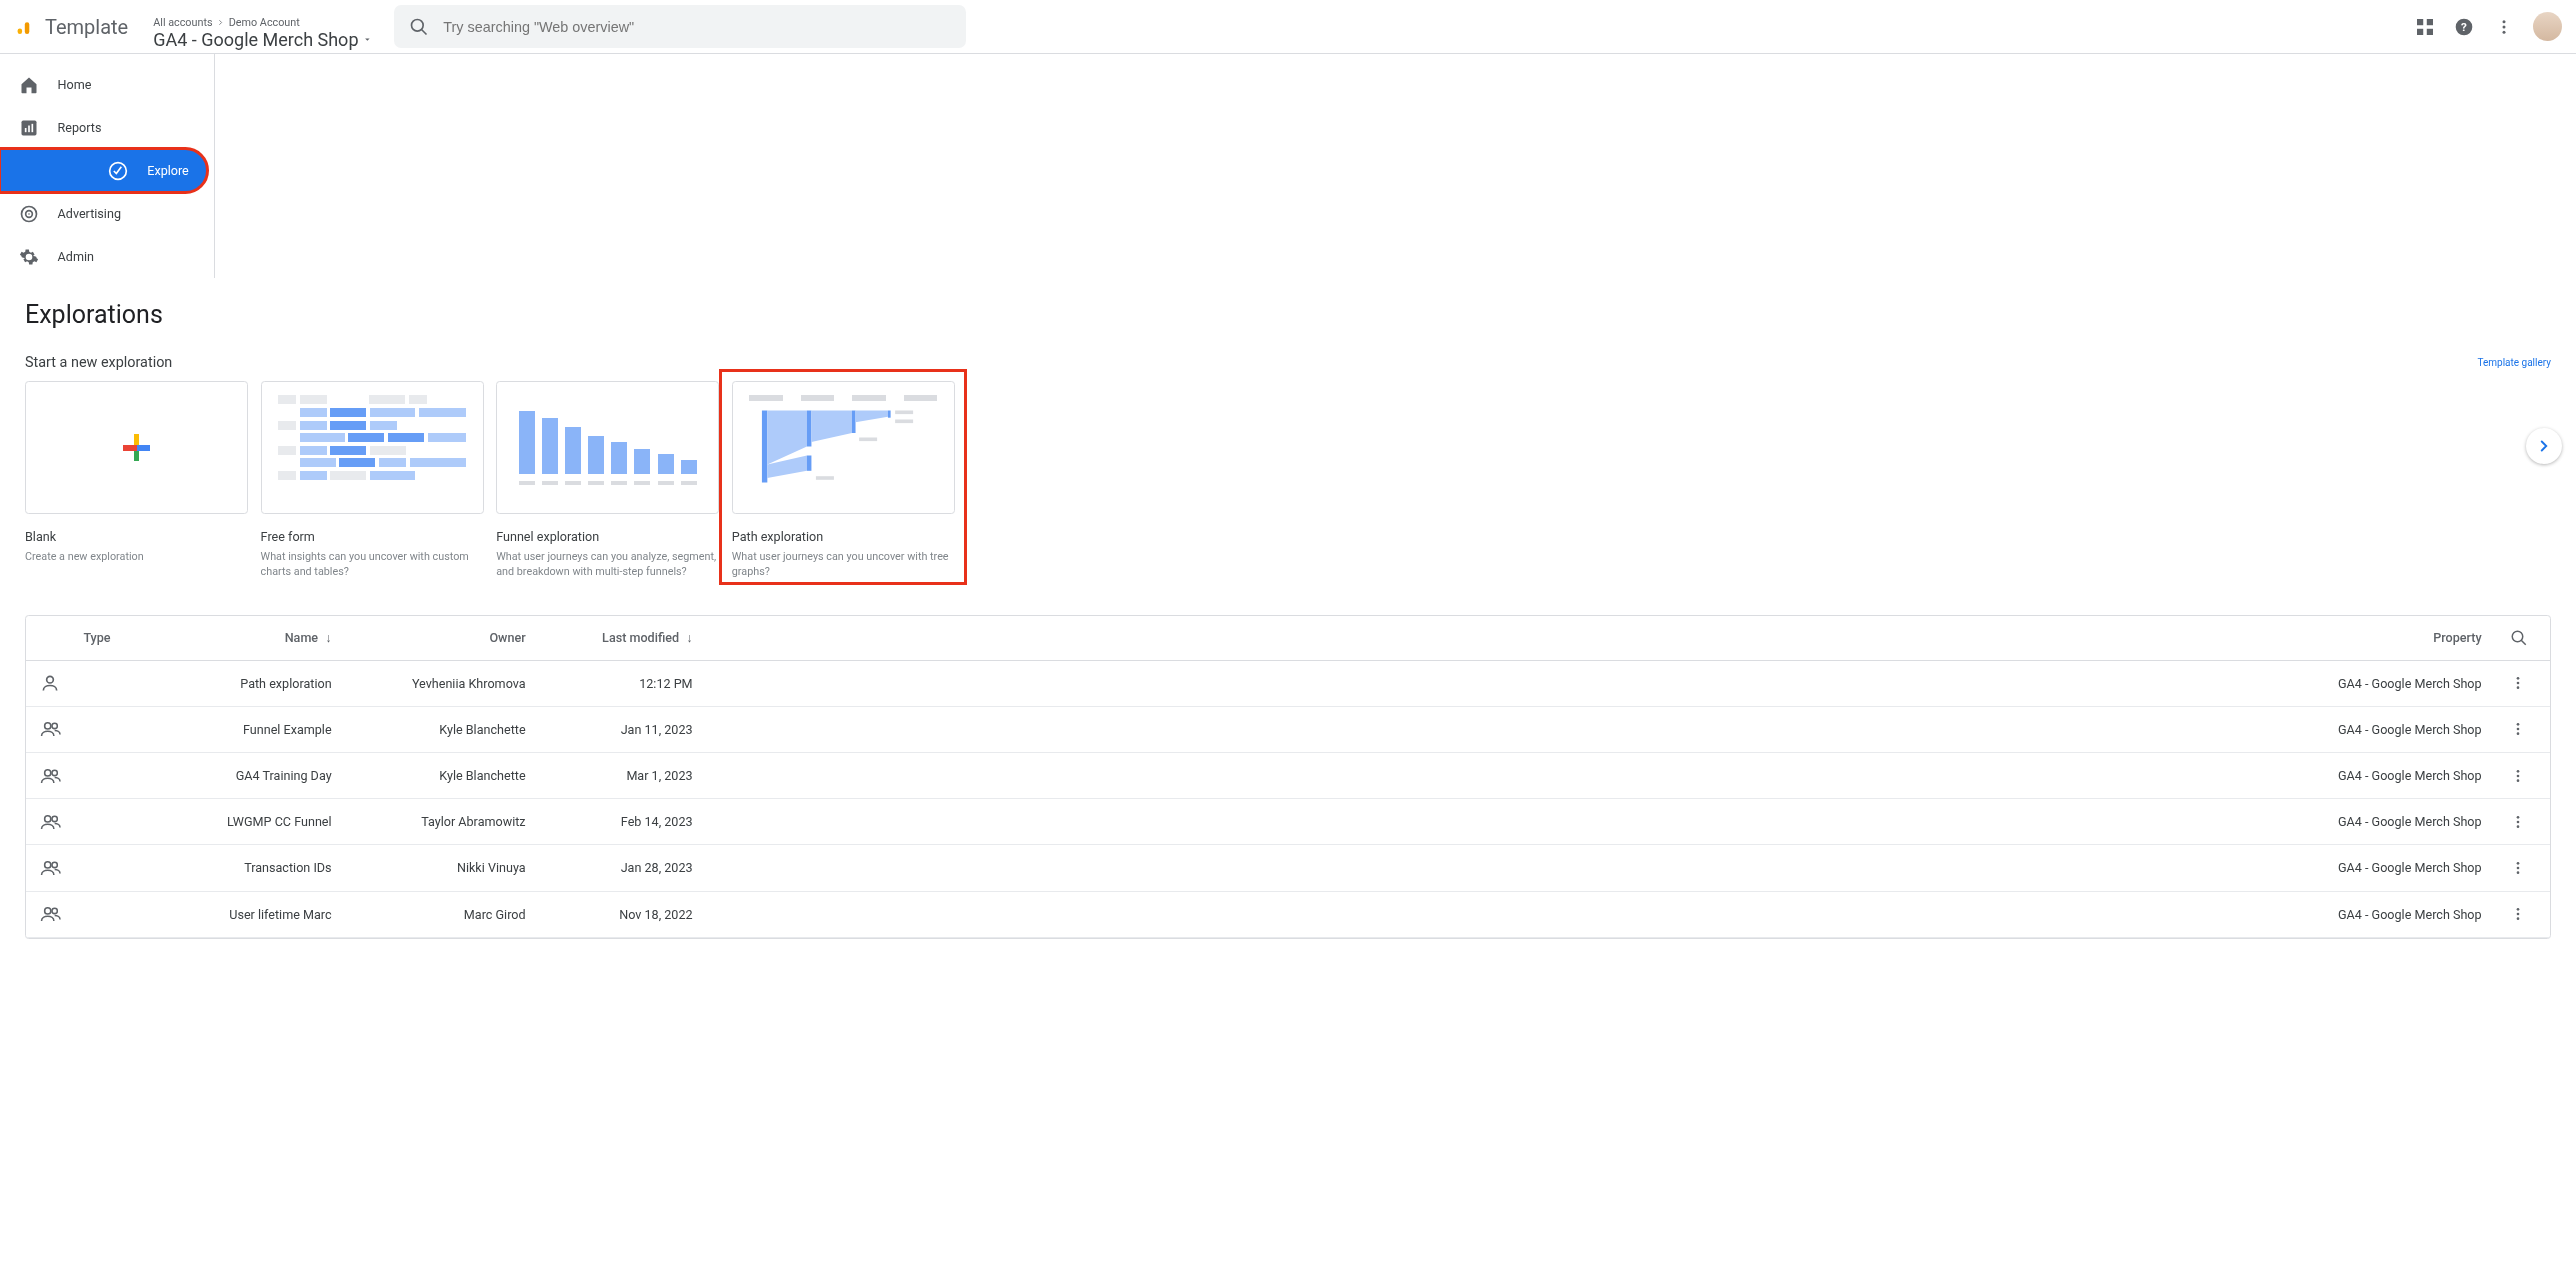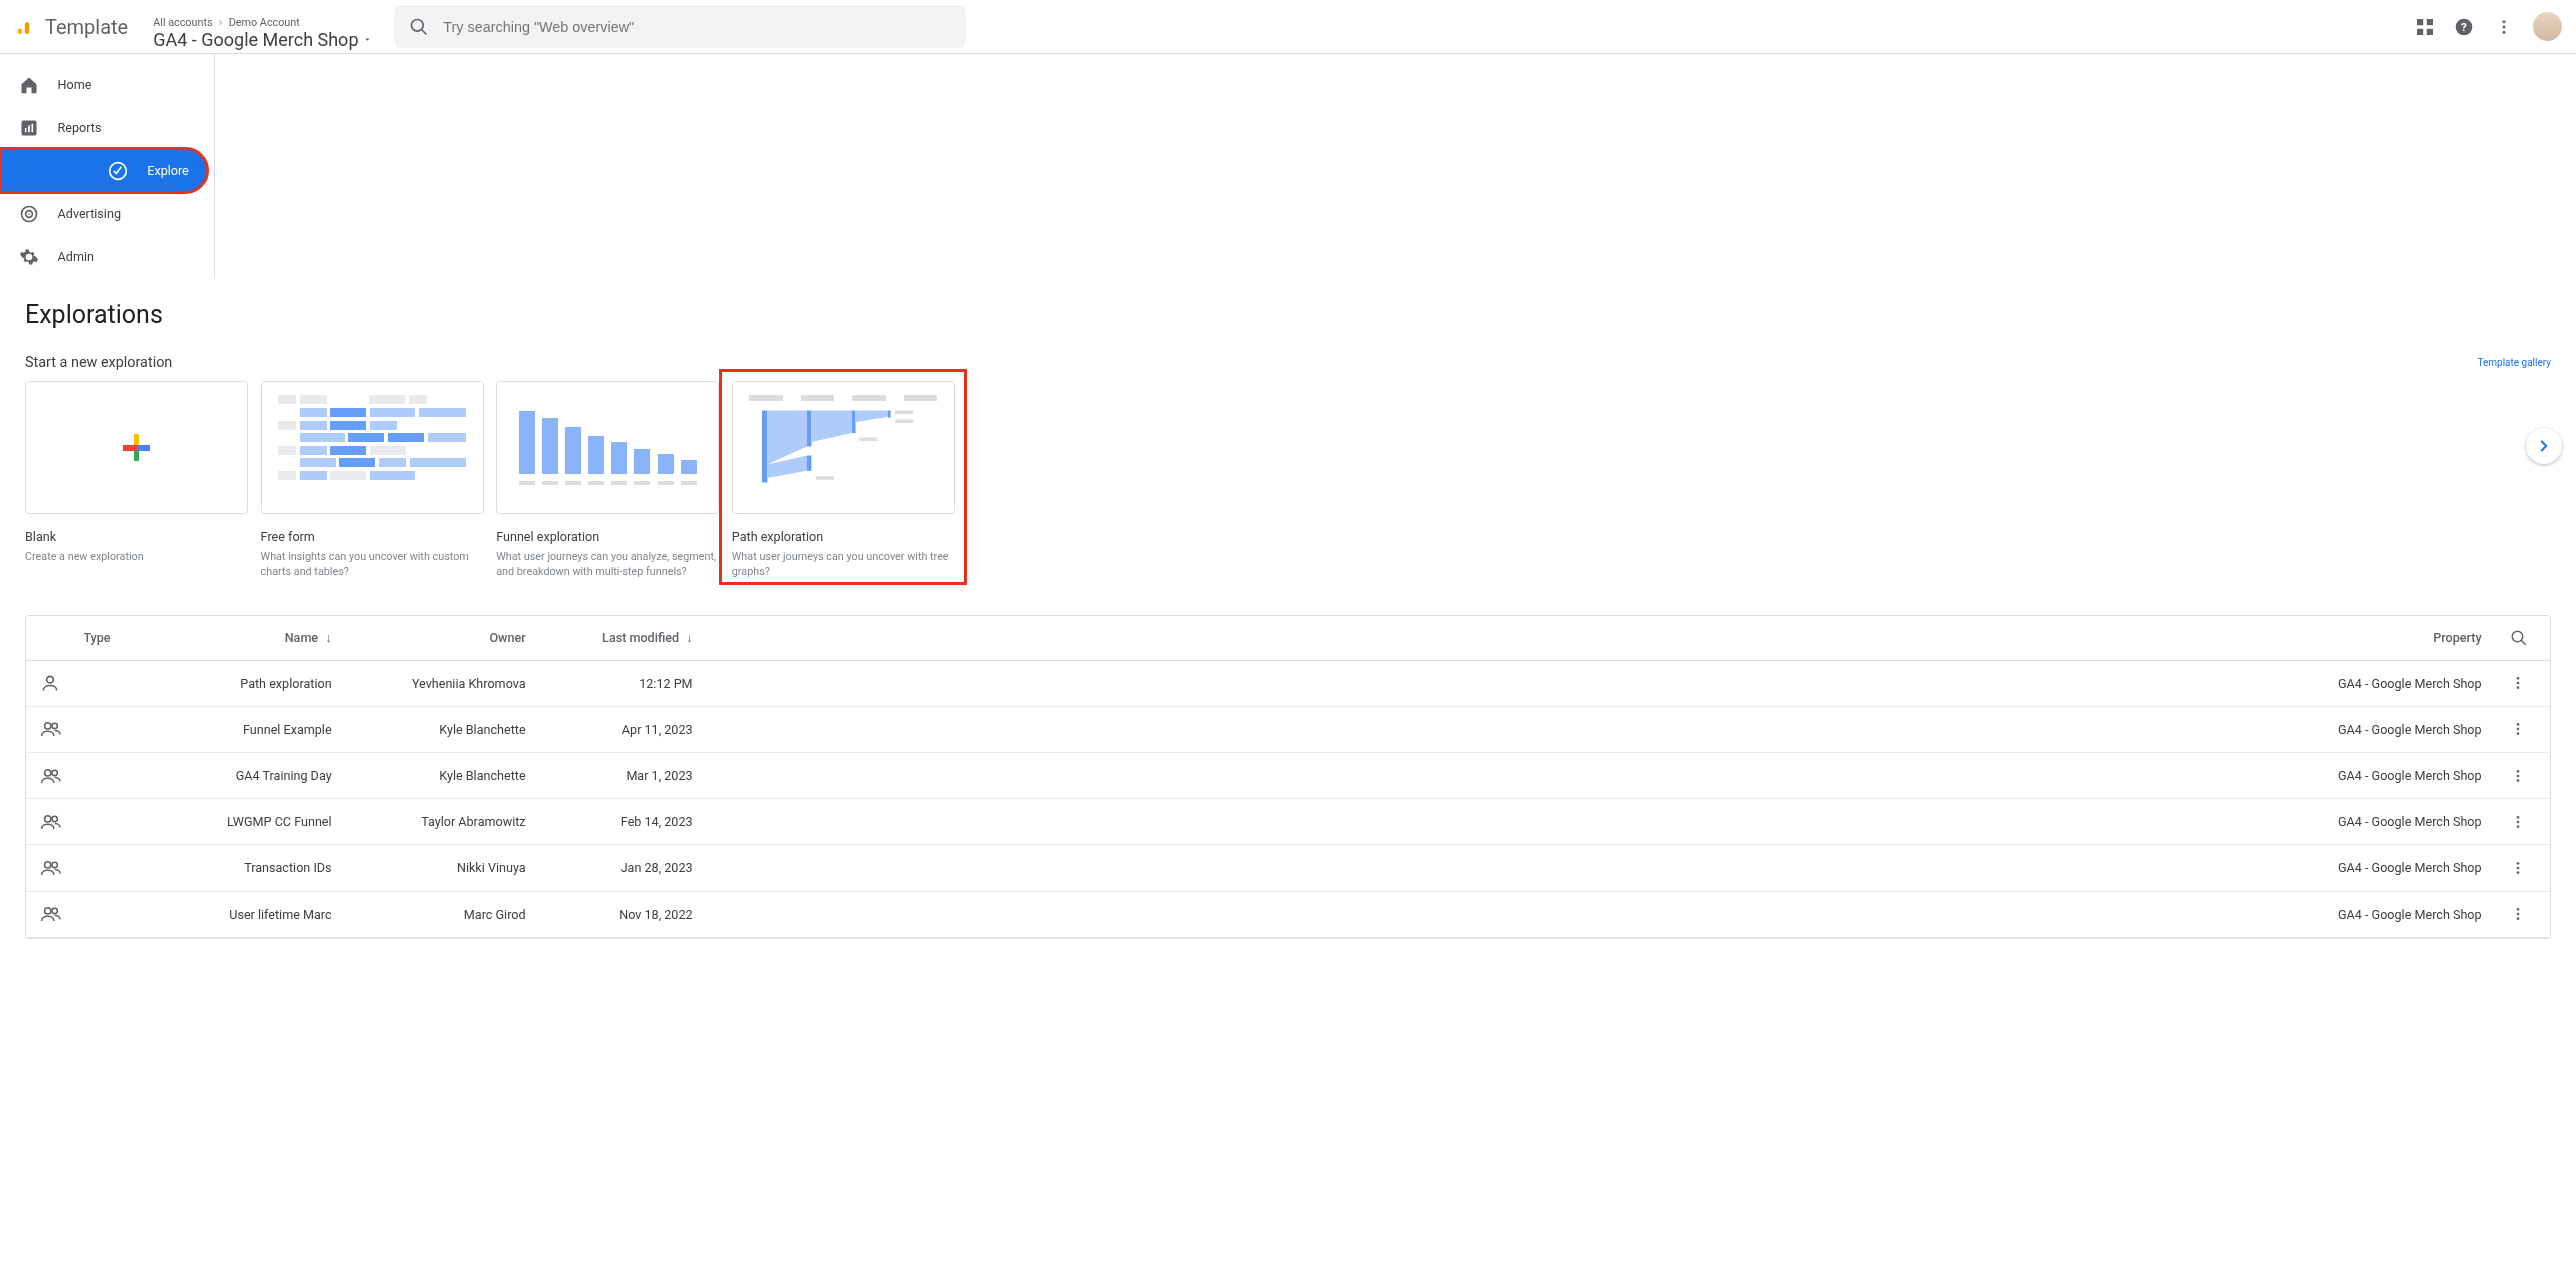--- a/index.html
+++ b/index.html
@@ -386,21 +386,21 @@
             </tr>
             <tr>
               <td><span class="type-icon"><svg width="21.6" height="20" viewBox="0 0 28 24">
                     <circle cx="10" cy="8" r="4" stroke="#5f6368" stroke-width="2" fill="none"></circle>
                     <path d="M2 21c0-4 4-6 8-6s8 2 8 6" stroke="#5f6368" stroke-width="2" fill="none"></path>
                     <circle cx="19" cy="8" r="3.5" stroke="#5f6368" stroke-width="2" fill="none"></circle>
                     <path d="M19 14c3 0 7 1.5 7 5" stroke="#5f6368" stroke-width="2" fill="none"></path>
                   </svg></span></td>
               <td>Funnel Example</td>
               <td>Kyle Blanchette</td>
-              <td>Apr 11, 2023</td>
+              <td>Jan 11, 2023</td>
               <td>GA4 - Google Merch Shop</td>
               <td style="text-align:right"><span class="row-menu"><svg width="16" height="16" viewBox="0 0 24 24">
                     <circle cx="12" cy="5" r="2" fill="#5f6368"></circle>
                     <circle cx="12" cy="12" r="2" fill="#5f6368"></circle>
                     <circle cx="12" cy="19" r="2" fill="#5f6368"></circle>
                   </svg></span></td>
             </tr>
             <tr>
               <td><span class="type-icon"><svg width="21.6" height="20" viewBox="0 0 28 24">
                     <circle cx="10" cy="8" r="4" stroke="#5f6368" stroke-width="2" fill="none"></circle>

